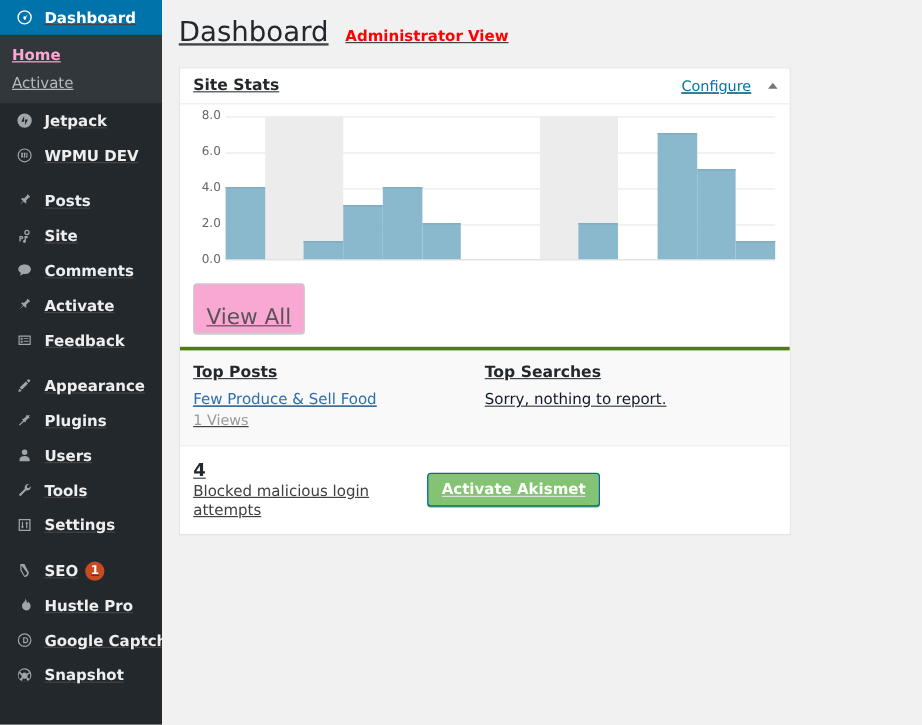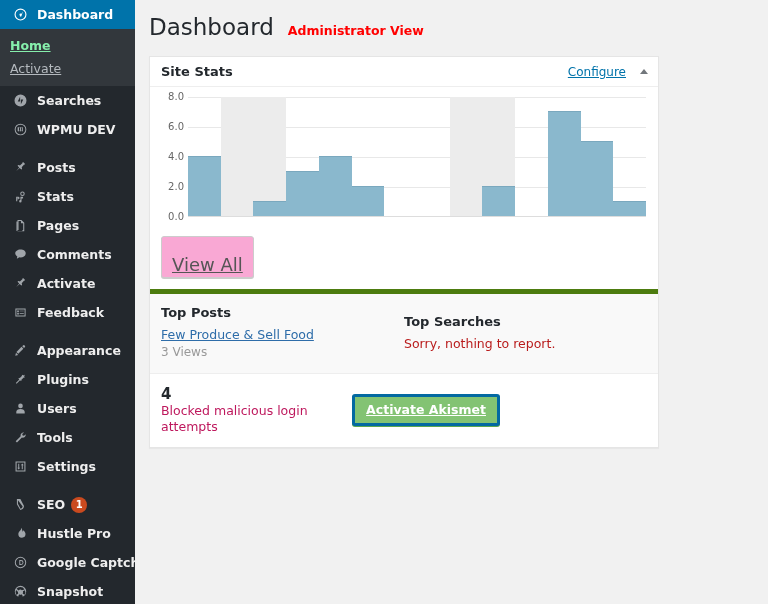--- a/index.html
+++ b/index.html
@@ -7,21 +7,21 @@
   html, body {
     width: 768px;
     height: 604px;
     overflow: hidden;
     background: #f1f1f1;
     font-family: "DejaVu Sans", "Liberation Sans", sans-serif;
     font-size: 13px;
     color: #444;
   }
 
-  .app { position: relative; width: 676px; height: 604px; display: flex; }
+  .app { position: relative; width: 676px; height: 604px; display: flex; text-decoration: underline; }
 
   
   .sidebar {
     width: 135px;
     flex: 0 0 135px;
     background: #23282d;
     height: 604px;
     overflow: hidden;
     position: relative;
   }
@@ -68,21 +68,21 @@
     background: #32373c;
     padding: 5px 0 6px 0;
   }
   .submenu-item {
     display: block;
     padding: 3px 0 3px 10px;
     font-size: 12.5px;
     line-height: 17px;
     color: #b4b9be;
   }
-  .submenu-item.current { color: #86efac; font-weight: 600; }
+  .submenu-item.current { color: #f9a8d4; font-weight: 600; }
 
   .menu-sep { height: 9px; }
 
   .badge {
     display: inline-flex;
     align-items: center;
     justify-content: center;
     min-width: 16px;
     height: 16px;
     margin-left: 6px;
@@ -238,24 +238,23 @@
     border-radius: 3px;
     font-size: 18px;
     color: #555;
     box-shadow: 0 1px 0 #ccc;
     line-height: 15px;
   }
 
   
   .panel-section {
     display: flex;
-    border-top: 5px solid #4d7c0f;
+    border-top: 3px solid #4d7c0f;
     background: #f9f9f9;
     padding: 11px 11px 13px 11px;
-    align-items: center;
   }
   .col { flex: 1 1 50%; }
   .col-title {
     font-size: 13px;
     font-weight: bold;
     color: #23282d;
     margin-bottom: 7px;
   }
   .post-link {
     display: block;
@@ -264,50 +263,50 @@
     line-height: 16px;
   }
   .post-meta {
     font-size: 12px;
     color: #999;
     line-height: 16px;
     margin-top: 1px;
   }
   .muted {
     font-size: 12.5px;
-    color: #b91c1c;
+    color: #0f172a;
     line-height: 16px;
   }
 
   
   .akismet-row {
     display: flex;
     align-items: center;
     border-top: 1px solid #eee;
     background: #fff;
     padding: 11px 11px 12px 11px;
   }
   .akismet-stat { flex: 1 1 auto; }
   .akismet-count {
     font-size: 15px;
     font-weight: bold;
     color: #23282d;
     line-height: 18px;
   }
   .akismet-label {
     font-size: 12.5px;
-    color: #be185d;
+    color: #404040;
     line-height: 16px;
   }
   .btn-akismet {
     flex: 0 0 auto;
     margin-right: 147px;
     padding: 5px 11px 6px 11px;
     background: #83c373;
-    border: 3px solid #0369a1;
+    border: 1px solid #0369a1;
     border-radius: 3px;
     color: #fff;
     font-size: 12.5px;
     font-weight: 600;
     line-height: 15px;
     box-shadow: 0 1px 0 #5da74d;
     white-space: nowrap;
   }
 </style>
 </head>
@@ -328,21 +327,21 @@
       <div class="submenu">
         <a href="#" class="submenu-item current">Home</a>
         <a href="#" class="submenu-item">Activate</a>
       </div>
       <div class="menu-item">
         <span class="mi-icon">
           <svg width="15" height="15" viewBox="0 0 20 20" fill="currentColor">
             <path d="M10 2a8 8 0 108 8 8 8 0 00-8-8zm-.5 9.2H6.3L9.5 5zm1 3.8v-6.2h3.2z"></path>
           </svg>
         </span>
-        <span>Searches</span>
+        <span>Jetpack</span>
       </div>
       <div class="menu-item">
         <span class="mi-icon">
           <svg width="15" height="15" viewBox="0 0 20 20" fill="currentColor">
             <path d="M10 2.2A7.8 7.8 0 1017.8 10 7.8 7.8 0 0010 2.2zm0 1.3A6.5 6.5 0 113.5 10 6.5 6.5 0 0110 3.5zM6.2 7v4.6c0 .6.4 1 .9 1s.9-.4.9-1V7.8h.8v3.8c0 .6.4 1 .9 1s.9-.4.9-1V7.8h.8v3.8c0 .6.4 1 .9 1s.9-.4.9-1V7h-1.1v3.9h-.5V7h-2.3v3.9h-.5V7z"></path>
           </svg>
         </span>
         <span>WPMU DEV</span>
       </div>
       <div class="menu-sep"></div>
@@ -353,29 +352,21 @@
           </svg>
         </span>
         <span>Posts</span>
       </div>
       <div class="menu-item">
         <span class="mi-icon">
           <svg width="15" height="15" viewBox="0 0 20 20" fill="currentColor">
             <path d="M12.6 3.4a3 3 0 00-3 3 3 3 0 003 3 3 3 0 003-3 3 3 0 00-3-3zm0 1.4a1.6 1.6 0 11-1.6 1.6 1.6 1.6 0 011.6-1.6zM4.2 10.2v6.2h1.5v-2.6h1.2a1.8 1.8 0 100-3.6zm1.5 1.3h1a.6.6 0 010 1.1h-1zm4.2-1.3v4.6a1.6 1.6 0 101.5 1.6v-3.6h2v-2.6z"></path>
           </svg>
         </span>
-        <span>Stats</span>
-      </div>
-      <div class="menu-item">
-        <span class="mi-icon">
-          <svg width="15" height="15" viewBox="0 0 20 20" fill="currentColor">
-            <path d="M6 2.5h5.2L15 6.2v11.3H6zm1.4 1.4v12.2h6.2V7H10.6V3.9zM4.6 4.6v12.8h8v-1.3H5.9V4.6z"></path>
-          </svg>
-        </span>
-        <span>Pages</span>
+        <span>Site</span>
       </div>
       <div class="menu-item">
         <span class="mi-icon">
           <svg width="15" height="15" viewBox="0 0 20 20" fill="currentColor">
             <path d="M10 3.2c-3.9 0-7 2.3-7 5.2 0 1.7 1.1 3.2 2.8 4.1l-.7 3.3 3.4-2a9 9 0 001.5.1c3.9 0 7-2.3 7-5.5S13.9 3.2 10 3.2z"></path>
           </svg>
         </span>
         <span>Comments</span>
       </div>
       <div class="menu-item">
@@ -543,21 +534,21 @@
           </div>
         </div>
       </div>
 
       <a class="btn-secondary" href="#">View All</a>
 
       <div class="panel-section">
         <div class="col">
           <div class="col-title">Top Posts</div>
           <a class="post-link" href="#">Few Produce &amp; Sell Food</a>
-          <div class="post-meta">3 Views</div>
+          <div class="post-meta">1 Views</div>
         </div>
         <div class="col">
           <div class="col-title">Top Searches</div>
           <div class="muted">Sorry, nothing to report.</div>
         </div>
       </div>
 
       <div class="akismet-row">
         <div class="akismet-stat">
           <div class="akismet-count">4</div>

